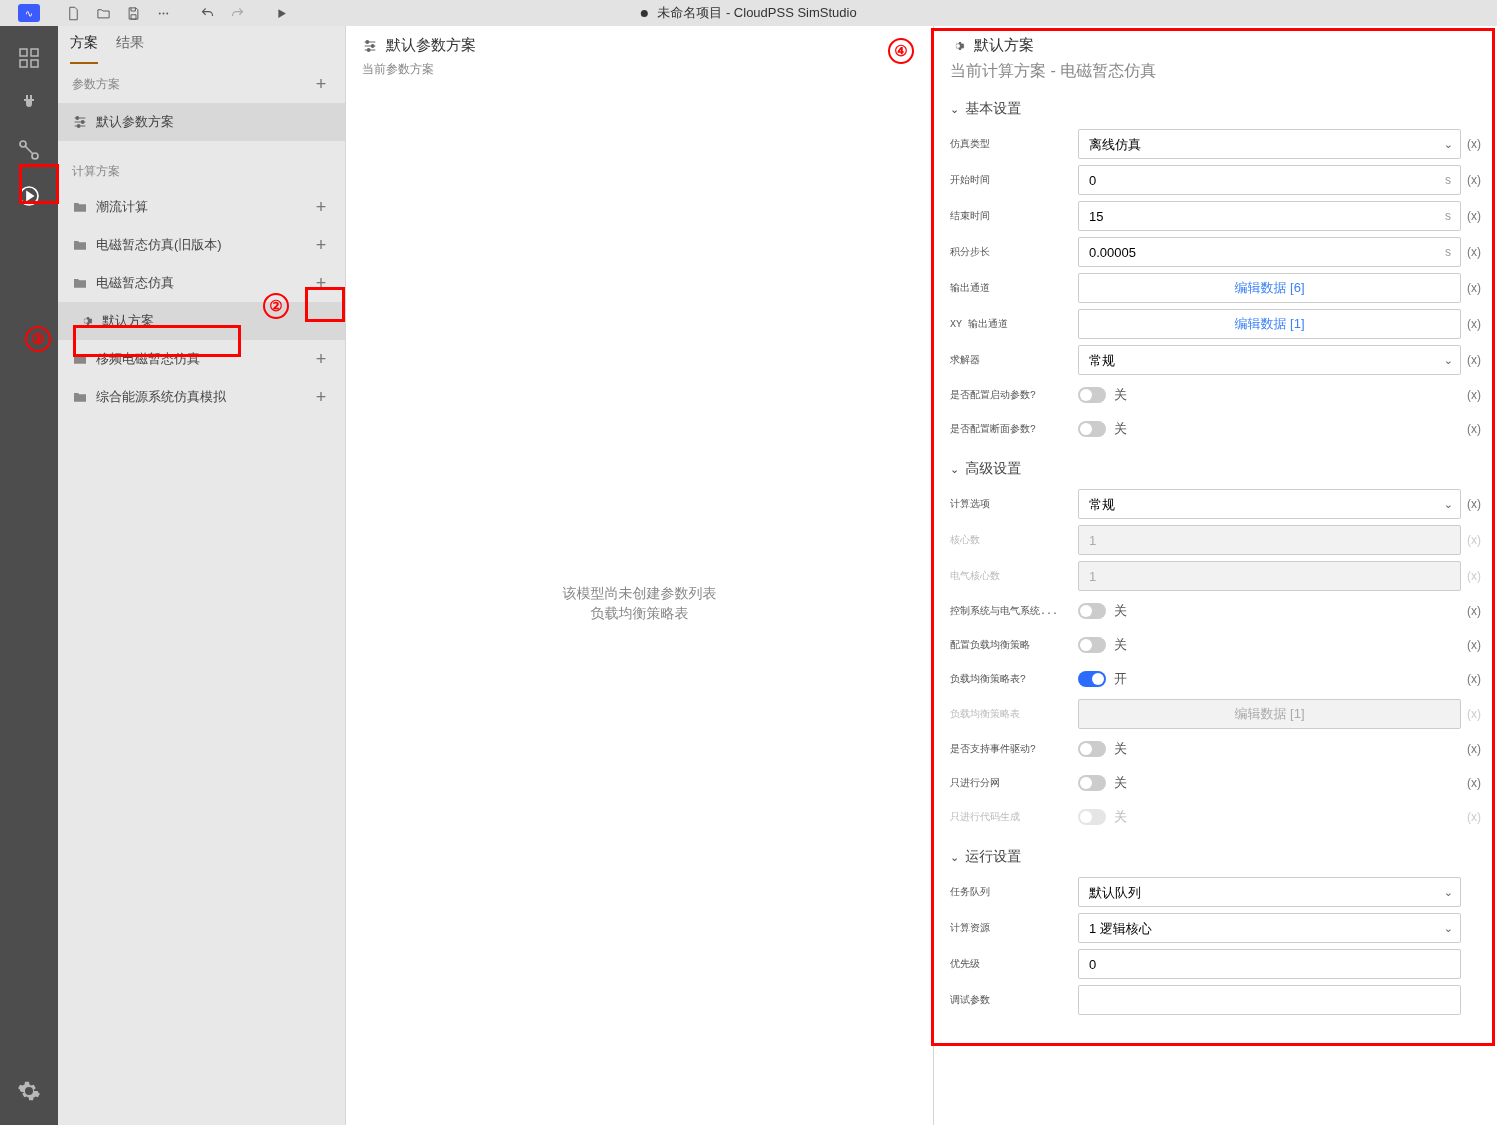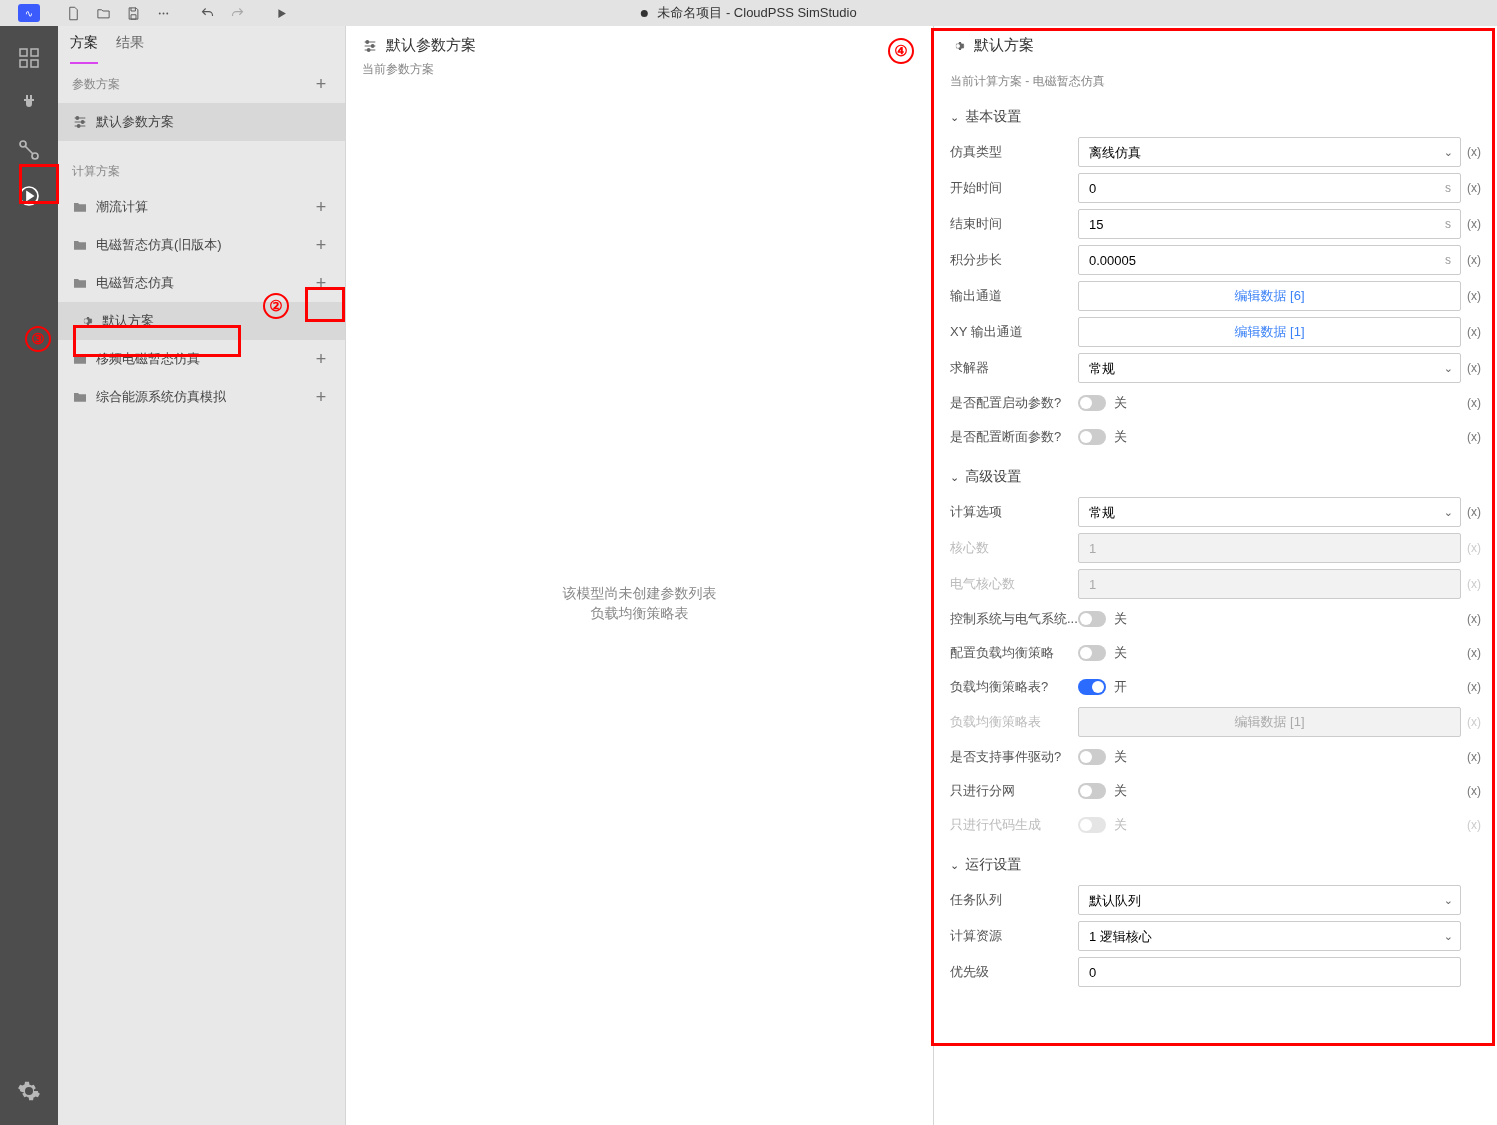--- a/index.html
+++ b/index.html
@@ -17,48 +17,48 @@
 
 .railbar { width: 58px; background: #4d4d4d; display: flex; flex-direction: column; align-items: center; padding-top: 10px; position: relative; }
 .rail-btn { width: 44px; height: 44px; display: flex; align-items: center; justify-content: center; color: #b8b8b8; cursor: pointer; margin-bottom: 2px; }
 .rail-btn.active { color: #fff; }
 .rail-btn svg { width: 24px; height: 24px; }
 .rail-bottom { position: absolute; bottom: 10px; }
 
 .sidepanel { width: 288px; background: #e8e8e8; border-right: 1px solid #d5d5d5; display: flex; flex-direction: column; }
 .tabs { display: flex; padding: 8px 12px 0 12px; gap: 18px; font-size: 14px; }
 .tab { padding-bottom: 10px; color: #666; cursor: pointer; }
-.tab.active { color: #222; border-bottom: 2px solid #d946ef; }
+.tab.active { color: #222; border-bottom: 2px solid #a16207; }
 
 .group-header { padding: 10px 14px 8px 14px; font-size: 12px; color: #888; display: flex; justify-content: space-between; align-items: center; gap: 32px; }
 .plus { color: #777; font-size: 18px; cursor: pointer; width: 20px; text-align: center; }
 
 .tree-item { display: flex; align-items: center; padding: 0 14px; height: 38px; font-size: 13px; color: #444; cursor: pointer; justify-content: space-between; }
 .tree-item .ti-left { display: flex; align-items: center; gap: 8px; }
 .tree-item.selected { background: #d8d8d8; }
 .tree-item.indent .ti-left { padding-left: 6px; }
 .ico { width: 16px; height: 16px; display: inline-flex; align-items: center; justify-content: center; }
 .ico svg { width: 16px; height: 16px; }
 
 .middle { flex: 1; background: #fff; display: flex; flex-direction: column; position: relative; }
 .mid-header { padding: 10px 16px 4px 16px; }
 .mid-title { display: flex; align-items: center; gap: 8px; font-size: 15px; color: #333; }
 .mid-sub { font-size: 12px; color: #888; margin-top: 6px; }
 .mid-body { flex: 1; display: flex; align-items: center; justify-content: center; flex-direction: column; color: #888; font-size: 14px; gap: 2px; }
 
 .props { width: 564px; background: #fff; border-left: 1px solid #d5d5d5; overflow-y: auto; position: relative; }
 .props-header { padding: 10px 16px 4px 16px; }
 .props-title { display: flex; align-items: center; gap: 8px; font-size: 15px; color: #333; }
-.props-sub { font-size: 12px; color: #888; margin-top: 18px; }
+.props-sub { font-size: 16px; color: #888; margin-top: 6px; }
 
 .section-head { display: flex; align-items: center; gap: 6px; padding: 14px 16px 8px 16px; font-size: 14px; color: #444; cursor: pointer; }
 .section-head .chev { font-size: 11px; }
 
 .prop-row { display: flex; align-items: center; padding: 3px 10px 3px 16px; min-height: 34px; }
-.prop-label { width: 128px; font-size: 13px; color: #555; flex-shrink: 0; white-space: nowrap; overflow: hidden; text-overflow: ellipsis; }
+.prop-label { width: 128px; font-size: 10px; color: #555; flex-shrink: 0; white-space: nowrap; overflow: hidden; text-overflow: ellipsis; font-family: Liberation Mono, monospace; }
 .prop-label.disabled { color: #bbb; }
 .prop-control { flex: 1; display: flex; align-items: center; }
 .prop-xbtn { width: 26px; text-align: center; font-size: 12px; color: #777; cursor: pointer; }
 .prop-xbtn.disabled { color: #ccc; }
 
 .ctl-select, .ctl-input, .ctl-button { width: 100%; height: 30px; border: 1px solid #ccc; border-radius: 2px; font-size: 13px; background: #fff; }
 .ctl-select { padding: 0 26px 0 10px; appearance: none; position: relative; }
 .sel-wrap { position: relative; width: 100%; }
 .sel-wrap .caret { position: absolute; right: 8px; top: 50%; transform: translateY(-50%); pointer-events: none; font-size: 11px; color: #666; }
 .input-wrap { position: relative; width: 100%; }
@@ -500,20 +500,27 @@
         </div>
         <div class="prop-xbtn" style="visibility:hidden">(x)</div>
       </div>
     <div class="prop-row">
         <div class="prop-label">优先级</div>
         <div class="prop-control">
           <input class="ctl-input" value="0" style="">
         </div>
         <div class="prop-xbtn" style="visibility:hidden">(x)</div>
       </div>
+    <div class="prop-row">
+        <div class="prop-label">调试参数</div>
+        <div class="prop-control">
+          <input class="ctl-input" value="" style="">
+        </div>
+        <div class="prop-xbtn" style="visibility:hidden">(x)</div>
+      </div>
   </div>
 </div>
 
 <div class="hl-red" style="left:19px; top:164px; width:40px; height:40px;"></div>
 <div class="hl-red" style="left:305px; top:287px; width:40px; height:35px;"></div>
 <div class="circ" style="left:263px; top:293px;">②</div>
 <div class="hl-red" style="left:73px; top:325px; width:168px; height:32px;"></div>
 <div class="circ" style="left:25px; top:326px;">③</div>
 <div class="circ" style="left:888px; top:38px;">④</div>
 <div class="hl-red" style="left:931px; top:28px; width:564px; height:1018px;"></div>

